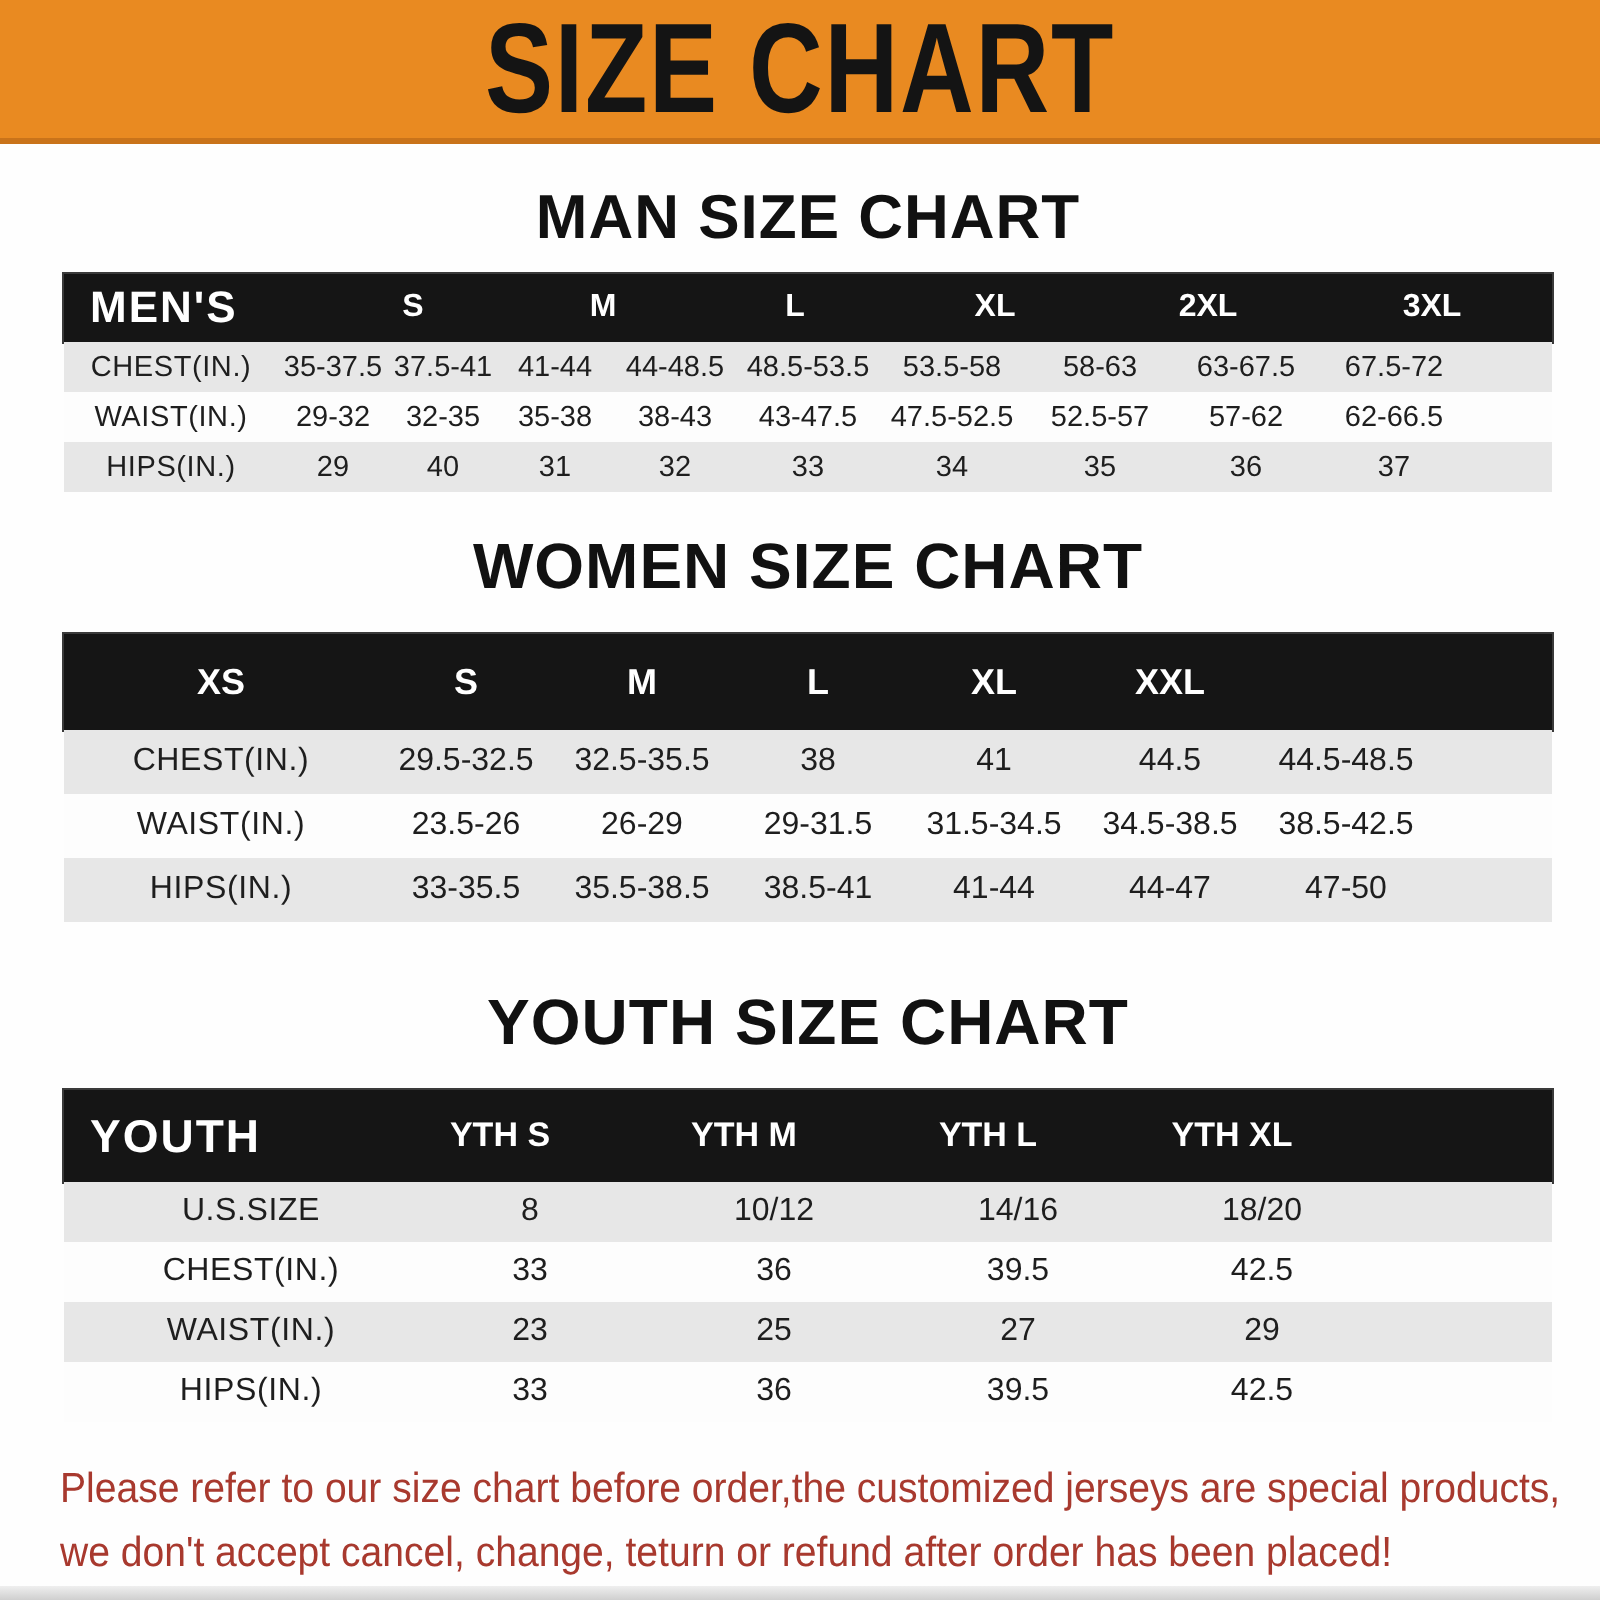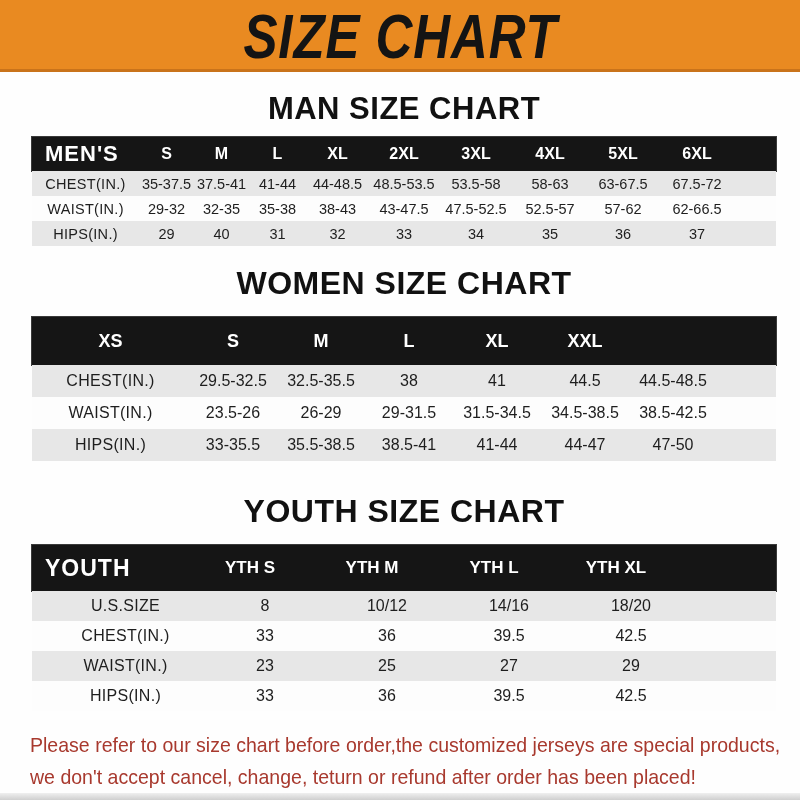--- a/index.html
+++ b/index.html
@@ -11,21 +11,21 @@
     position: relative;
     overflow: hidden;
   }
 
   
   .banner {
     position: absolute; top: 0; left: 0;
     width: 800px; height: 72px;
     background: #E98A21;
     border-bottom: 3px solid #c9731a;
-    display: flex; align-items: flex-end; justify-content: center; font-style: italic;
+    display: flex; align-items: center; justify-content: center;
   }
   .banner .banner-text {
     font-size: 58px; font-weight: 700; color: #141414;
     letter-spacing: 1px; white-space: nowrap;
     transform: scale(0.88, 1.1);
   }
 
   
   .size-section { position: absolute; left: 4px; width: 800px; }
   .sec-men   { top: 88px; }
@@ -59,21 +59,21 @@
     justify-content: flex-start; padding-left: 13px;
     letter-spacing: 1px;
   }
   .cell { color: #1e1e1e; }
   .cell.label { letter-spacing: 0.3px; text-align: center; }
 
   
   .sec-men .hdr, .sec-men .row {
     grid-template-columns: 107px 55px 55px 57px 63px 70px 74px 74px 72px 76px;
   }
-  .sec-men .hdr { height: 34px; }
+  .sec-men .hdr { height: 34px; gap: 40px; }
   .sec-men .row { height: 25px; }
   .sec-men .hcell { font-size: 16px; }
   .sec-men .hcell.label { font-size: 22px; }
   .sec-men .cell { font-size: 14.5px; }
 
   
   .sec-women .hdr, .sec-women .row {
     grid-template-columns: 157px repeat(6, 88px);
   }
   .sec-women .hdr { height: 48px; }

